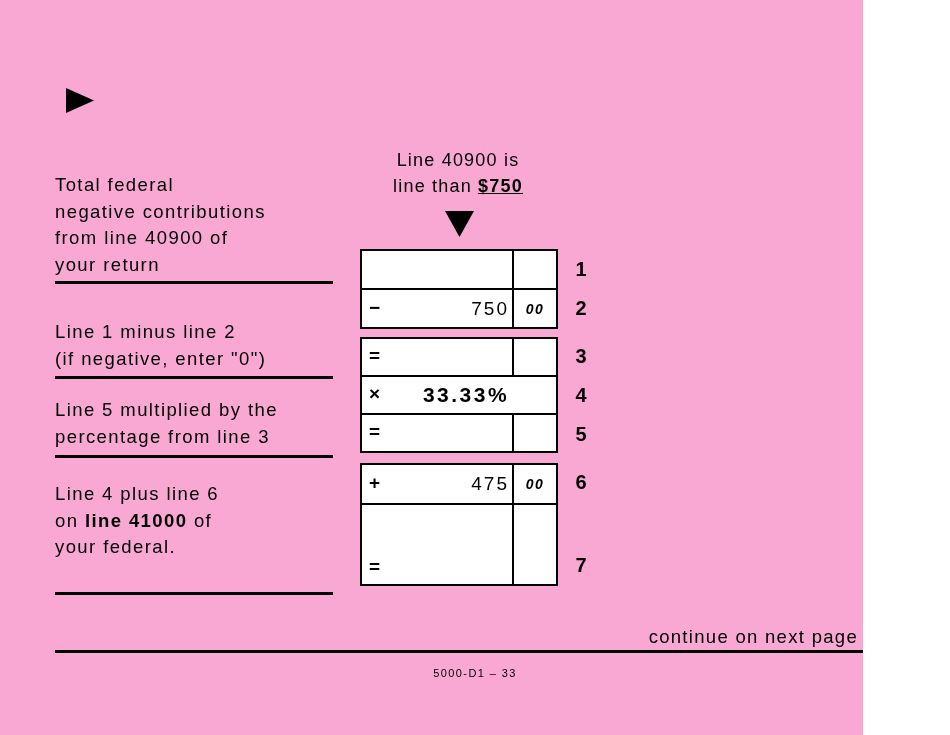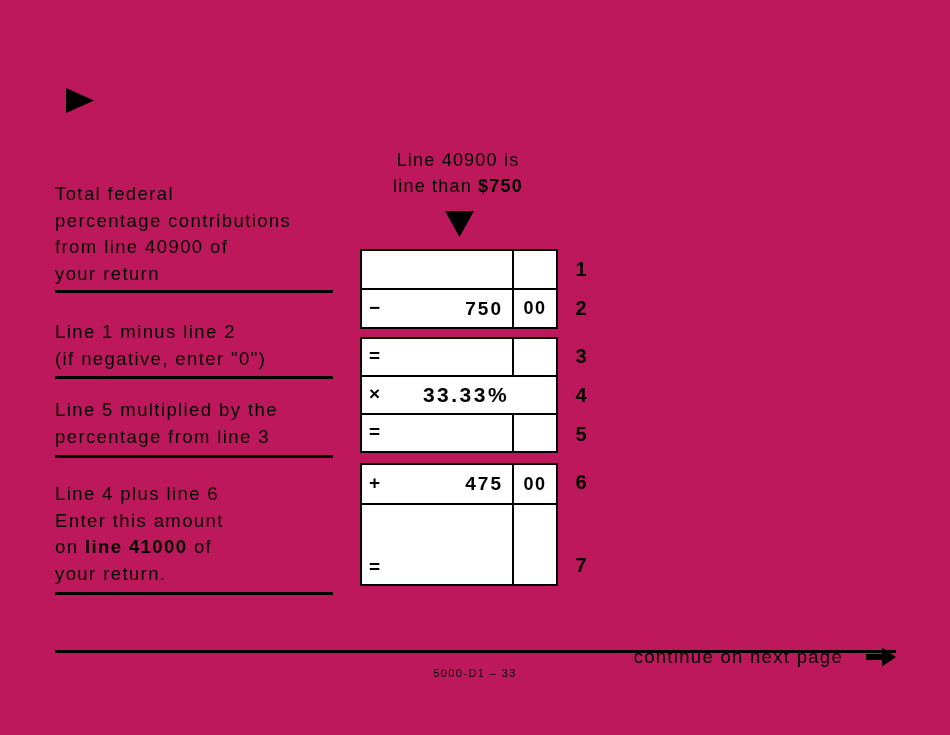--- a/index.html
+++ b/index.html
@@ -2,44 +2,44 @@
 <html><head>
 <meta charset="utf-8">
 <style>
   * { margin:0; padding:0; box-sizing:border-box; }
   html,body { width:950px; height:735px; }
   body {
     background:#ffffff;
     color:#000000;
     font-family:"Liberation Sans", sans-serif;
   }
-  .page { position:relative; width:950px; height:735px; background:#be185d; overflow:hidden; }
+  .page { position:relative; width:863px; height:735px; background:#f9a8d4; overflow:hidden; }
 
   
   .play-tri { position:absolute; left:66px; top:88px; width:28px; height:25px; }
   .play-tri svg { display:block; width:100%; height:100%; }
 
   
   .cond {
     position:absolute; left:347px; top:147px; width:222px;
     text-align:center; font-size:18px; line-height:26px; letter-spacing:1.2px;
   }
-  .cond .b { font-weight:bold; }
+  .cond .b { font-weight:bold;text-decoration:underline; }
 
   .down-tri { position:absolute; left:445px; top:211px; width:29px; height:26px; }
   .down-tri svg { display:block; width:100%; height:100%; }
 
   
   .lbl {
     position:absolute; left:55px; width:278px;
     font-size:18.5px; line-height:26.5px; letter-spacing:1.4px;
     border-bottom:3px solid #000;
   }
   .lbl .b { font-weight:bold; }
-  .lbl-1 { top:181px; height:112px; }
+  .lbl-1 { top:172px; height:112px; }
   .lbl-2 { top:319px; height:60px; }
   .lbl-3 { top:397px; height:61px; }
   .lbl-4 { top:481px; height:114px; }
 
   
   .grp {
     position:absolute; left:360px; width:198px;
     border:2px solid #000; background:#fff;
     display:flex; flex-direction:column;
   }
@@ -52,45 +52,45 @@
   .r-h40 { height:40px; }
   .r-h37 { height:37px; }
   .r-h39 { height:39px; }
   .r-h81 { height:81px; }
   .cd { flex:1; position:relative; display:flex; align-items:center; }
   .op {
     position:absolute; left:7px; top:50%; transform:translateY(-54%);
     font-weight:bold; font-size:19px;
   }
   .amt {
-    flex:1; text-align:right; padding-right:9px;
-    font-weight:bold; font-size:19px; letter-spacing:2px;
+    flex:1; text-align:right; padding-right:3px;
+    font-weight:normal; font-size:19px; letter-spacing:2px;
   }
   .cc {
     width:44px; border-left:2px solid #000;
     display:flex; align-items:center; justify-content:center;
-    font-weight:bold; font-size:18px; letter-spacing:1.5px;
+    font-weight:bold; font-size:14px; letter-spacing:1.5px;font-style:italic;
   }
   .row-full .cd { justify-content:center; }
   .pct { font-weight:bold; font-size:21px; letter-spacing:2.5px; padding-left:14px; }
   .row-tall .op { top:auto; bottom:6px; transform:none; }
 
   
   .num {
     position:absolute; left:567px; width:28px; text-align:center;
     font-weight:bold; font-size:20px; line-height:26px;
   }
   .num-1 { top:256px; } .num-2 { top:295px; } .num-3 { top:343px; }
   .num-4 { top:382px; } .num-5 { top:421px; } .num-6 { top:469px; }
   .num-7 { top:552px; }
 
   
   .continue {
-    position:absolute; left:500px; top:644px; width:396px;
-    display:flex; justify-content:flex-end; align-items:center; gap:23px;
+    position:absolute; left:500px; top:624px; width:396px;
+    display:flex; justify-content:flex-end; align-items:center; gap:8px;
     font-size:18.5px; letter-spacing:1.3px; line-height:26px;
   }
   .continue svg { display:block; width:30px; height:22px; }
   .frule { position:absolute; left:55px; top:650px; width:841px; height:3px; background:#000; }
   .pageref {
     position:absolute; left:0; top:667px; width:950px; text-align:center;
     font-size:11px; letter-spacing:1.4px;
   }
 </style>
 </head>
@@ -110,37 +110,36 @@
   </div>
 
   <div class="down-tri">
     <svg viewBox="0 0 29 26">
         <polygon points="0,0 29,0 14.5,26" fill="#000"></polygon>
       </svg>
   </div>
 
   <div class="lbl lbl-1">
     <div>Total federal</div>
-    <div>percentage contributions</div>
+    <div>negative contributions</div>
     <div>from line 40900 of</div>
     <div>your return</div>
   </div>
   <div class="lbl lbl-2">
     <div>Line 1 minus line 2</div>
     <div>(if negative, enter "0")</div>
   </div>
   <div class="lbl lbl-3">
     <div>Line 5 multiplied by the</div>
     <div>percentage from line 3</div>
   </div>
   <div class="lbl lbl-4">
     <div>Line 4 plus line 6</div>
-    <div>Enter this amount</div>
     <div><span>on </span><span class="b">line 41000</span><span> of</span></div>
-    <div>your return.</div>
+    <div>your federal.</div>
   </div>
 
   <div class="grp grp-a">
     <div class="row r-h38">
       <div class="cd">
         <span class="op"></span>
         <span class="amt"></span>
       </div>
       <div class="cc"></div>
     </div>

